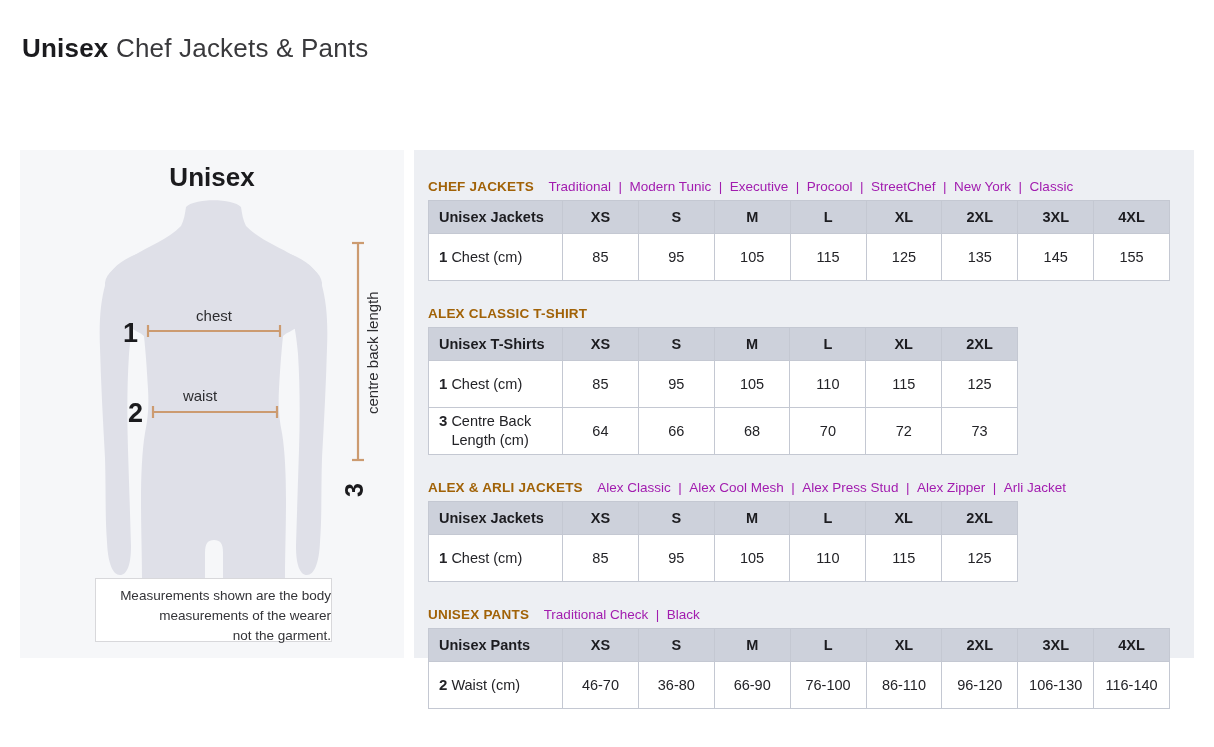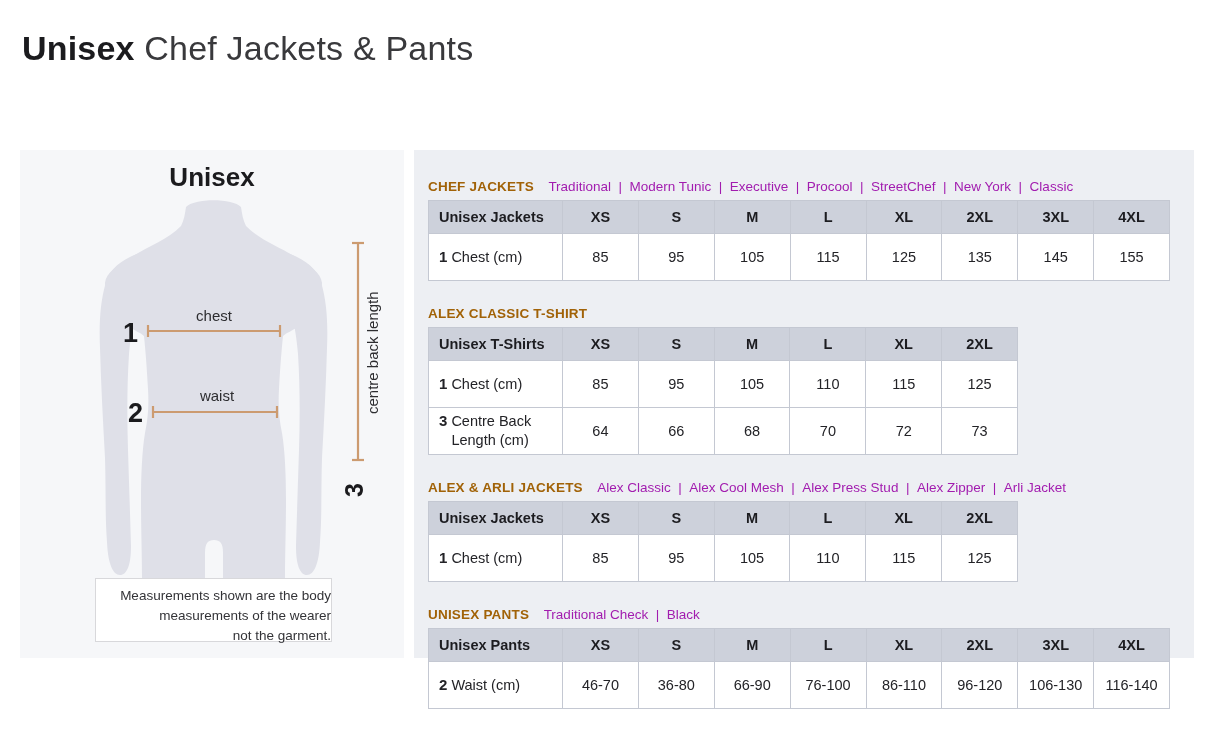--- a/index.html
+++ b/index.html
@@ -3,40 +3,40 @@
 <meta charset="utf-8">
 <style>
   * { margin:0; padding:0; box-sizing:border-box; }
   html,body { background:#ffffff; }
   body {
     width:1214px; height:747px; position:relative; overflow:hidden;
     font-family:"Liberation Sans","DejaVu Sans",sans-serif; color:#1f1f23;
   }
 
   
-  .page-title { position:absolute; left:22px; top:26px; font-size:34px; line-height:44px; letter-spacing:0.2px; white-space:nowrap; }
+  .page-title { position:absolute; left:22px; top:26px; font-size:26px; line-height:44px; letter-spacing:0.2px; white-space:nowrap; }
   .page-title .t-bold  { font-weight:800; color:#1b1b1e; }
   .page-title .t-light { font-weight:400; color:#39393c; }
 
   
   .panel-left  { position:absolute; left:20px;  top:150px; width:384px; height:508px; background:#f6f7f9; }
   .panel-right { position:absolute; left:414px; top:150px; width:780px; height:508px; background:#edeff3; padding:28px 14px 0 14px; }
 
   
   .diagram-title { position:absolute; left:0; top:12px; width:100%; text-align:center; font-size:26px; font-weight:800; color:#1b1b1e; }
   .figure-svg { position:absolute; left:0; top:0; width:384px; height:508px; }
   .body-fill { fill:#dfe0e8; }
   .mline { stroke:#cc9b70; stroke-width:2.2; fill:none; }
 
   .hnum { position:absolute; font-weight:800; font-size:27px; color:#1b1b1e; line-height:1; }
   .hlabel { position:absolute; font-size:15px; color:#2d2d30; line-height:1; }
   #chest-num { left:103px; top:170px; }
   #chest-label { left:128px; top:158px; width:132px; text-align:center; }
   #waist-num { left:108px; top:250px; }
-  #waist-label { left:135px; top:238px; width:124px; text-align:center; }
+  #waist-label { left:118px; top:238px; width:124px; text-align:center; }
 
   .vlabel { position:absolute; writing-mode:vertical-rl; transform:rotate(180deg); }
   #cbl-label { left:344px; top:95px; height:215px; text-align:center; font-size:15px; color:#2d2d30; }
   #cbl-num { left:320px; top:313px; height:34px; font-size:25px; font-weight:800; color:#1b1b1e; }
 
   .note-box {
     position:absolute; left:75px; top:428px; width:237px; height:64px;
     background:#ffffff; border:1px solid #d8d8db; text-align:right;
     font-size:13.5px; line-height:1.48; color:#333337; padding-top:7px;
   }

